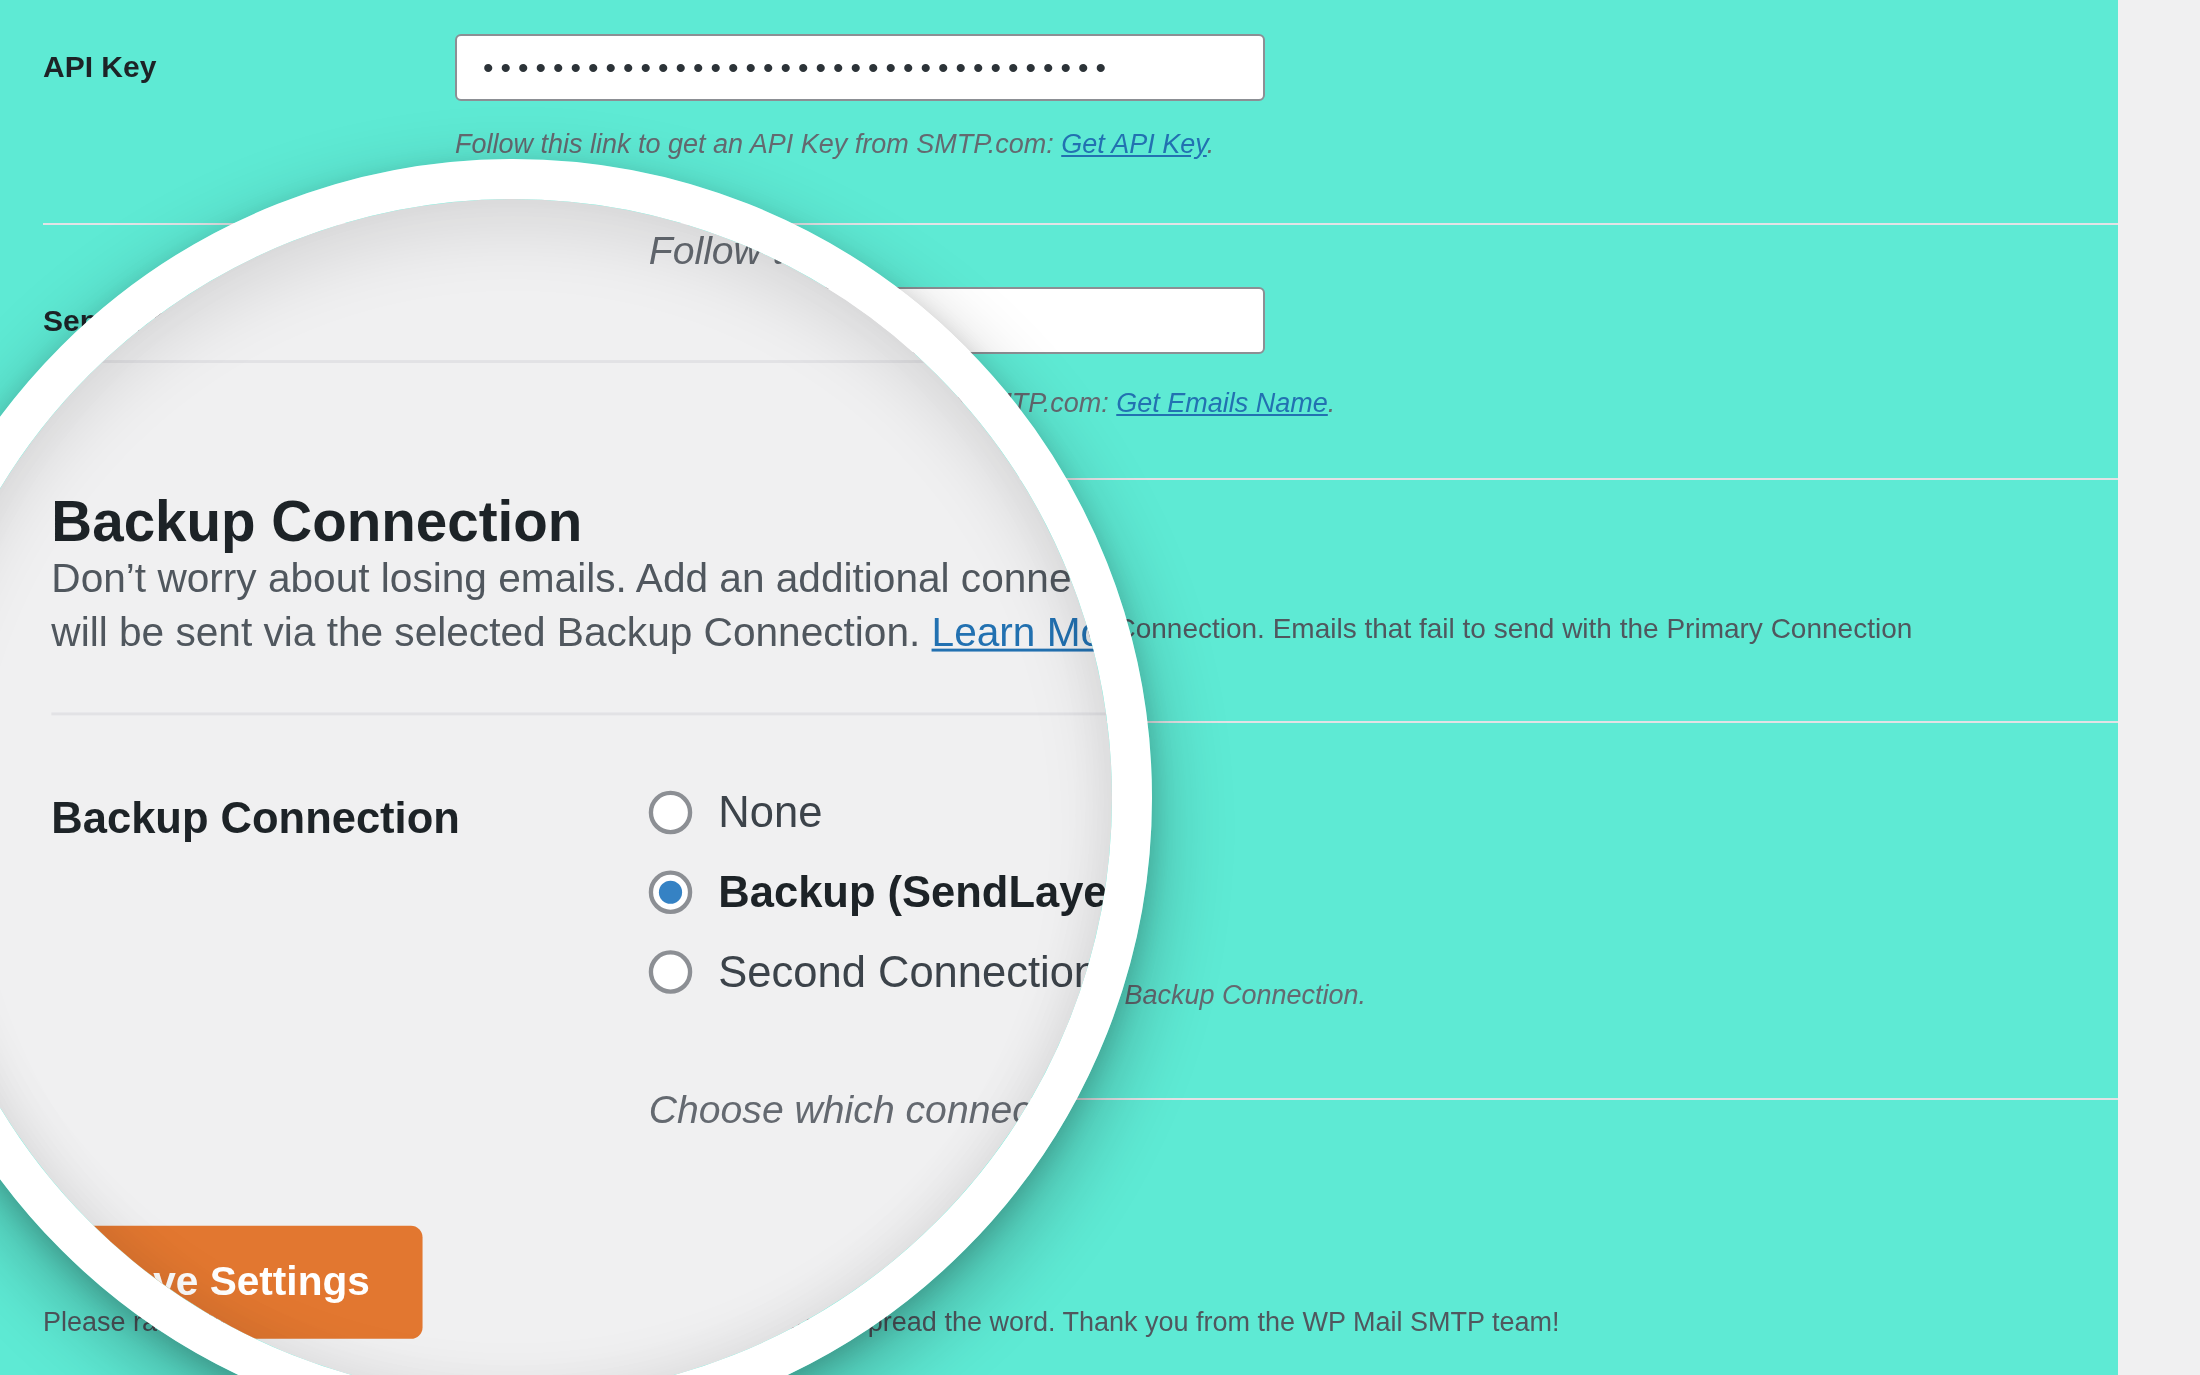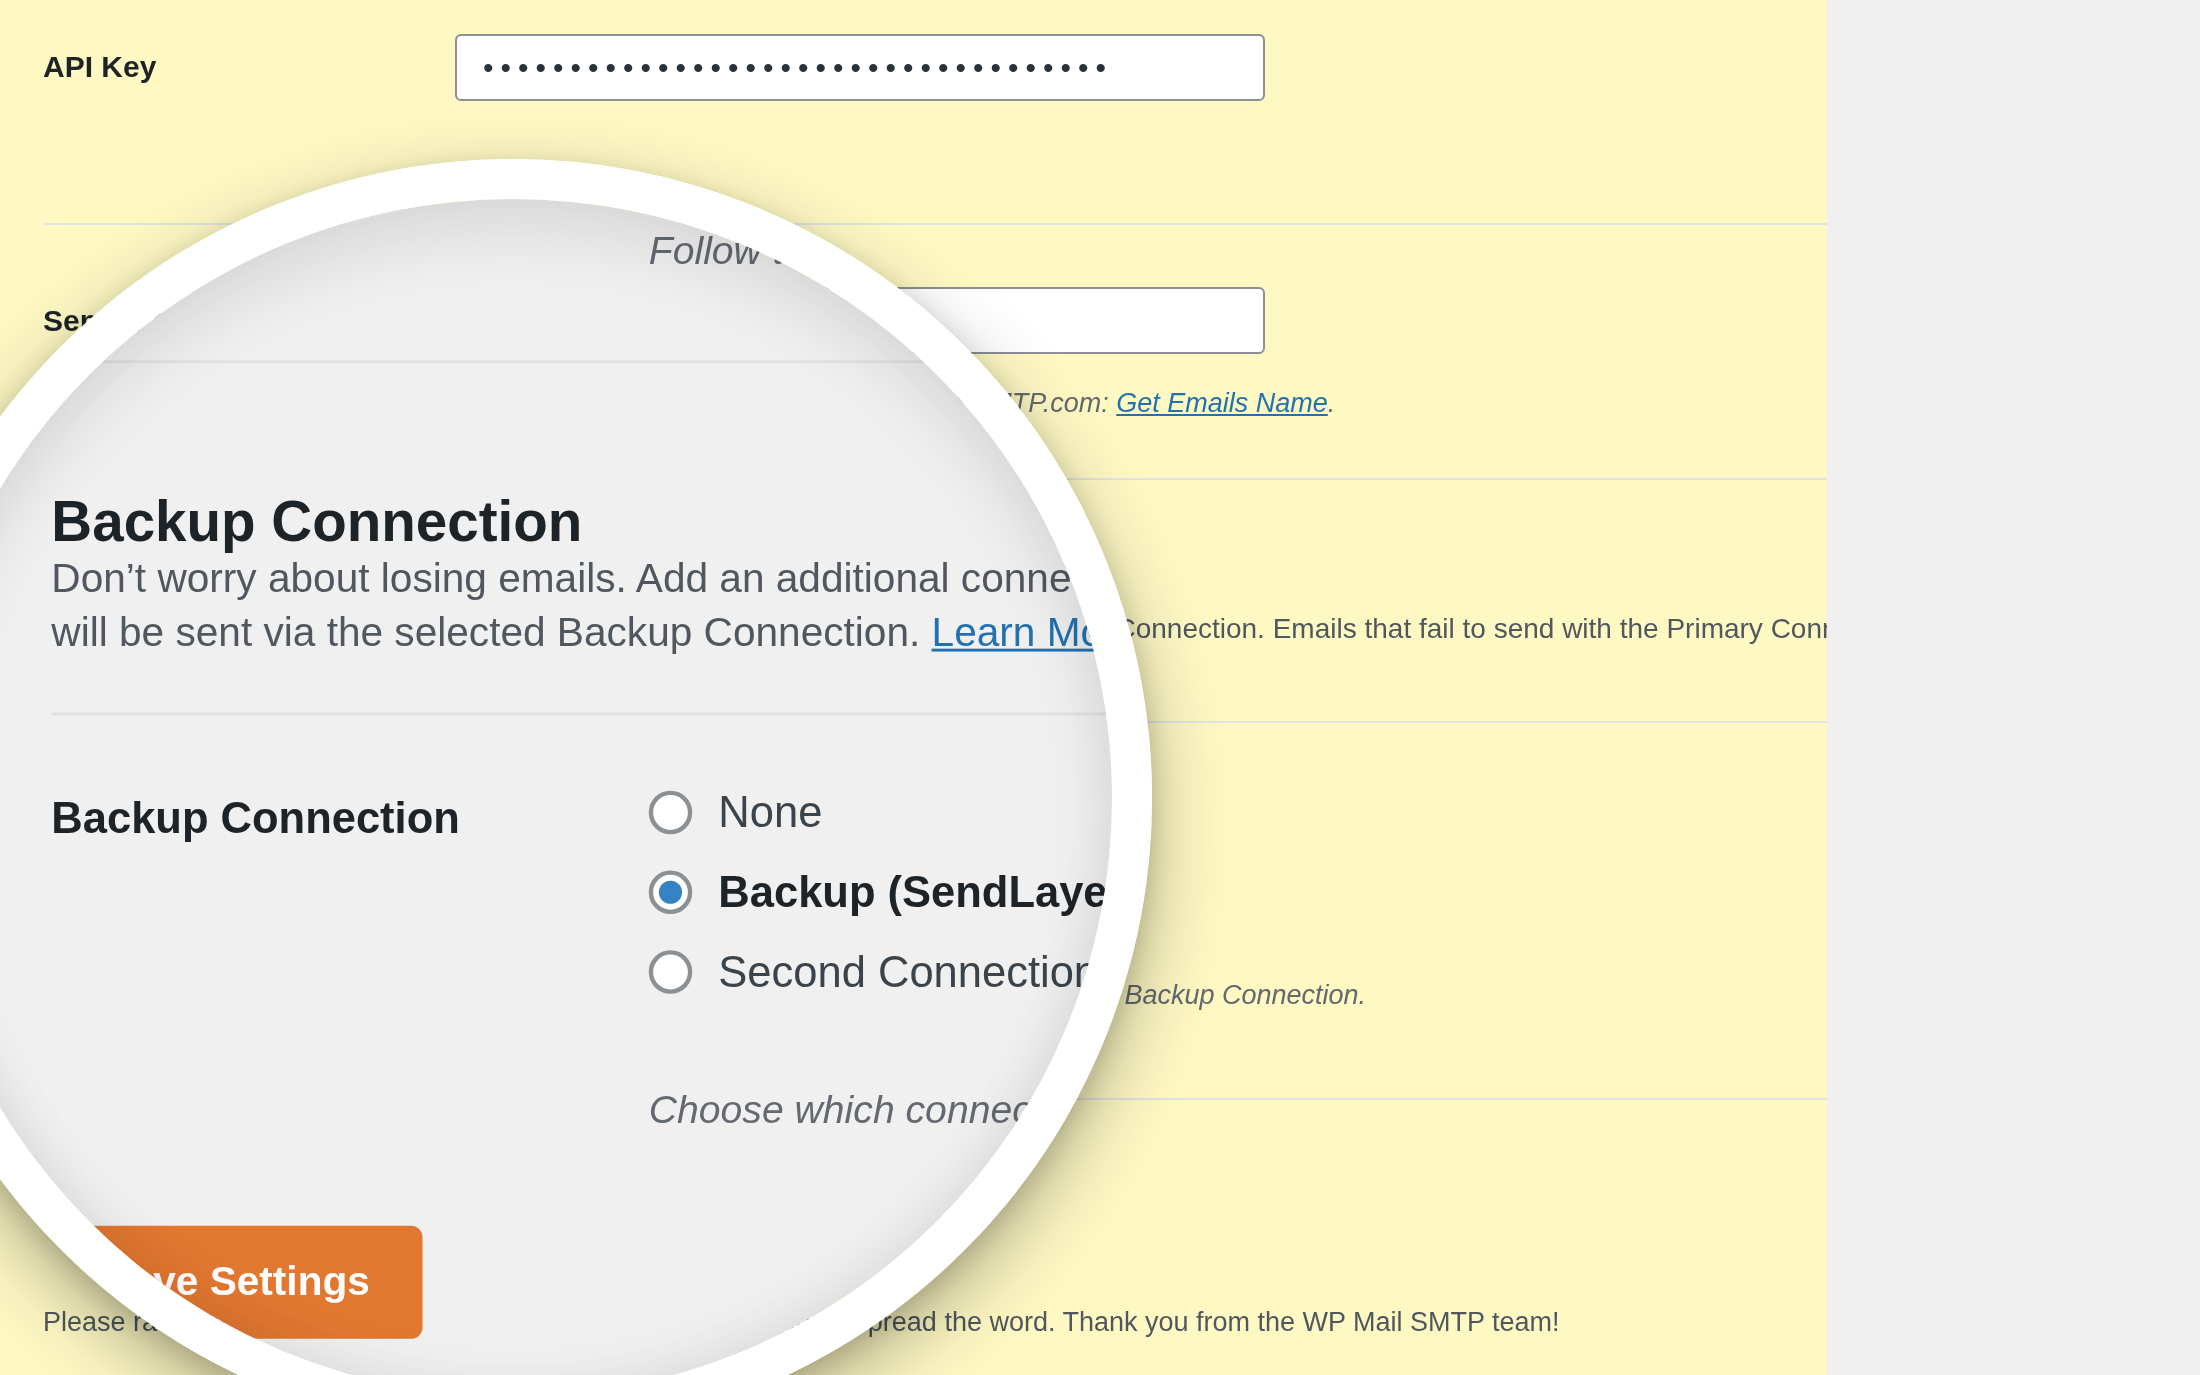--- a/index.html
+++ b/index.html
@@ -1,17 +1,17 @@
 <!DOCTYPE html>
 <html><head>
 <meta charset="utf-8">
 <style>
   html,body{margin:0;padding:0;background:#f0f0f1;overflow:hidden;}
-  .page{position:relative;width:1827px;height:1375px;background:#fef9c3;overflow:hidden;
-        font-family:"Liberation Sans",sans-serif;}
+  .page{position:relative;width:2099px;height:1375px;background:#5eead4;overflow:hidden;
+        font-family:"Liberation Sans",sans-serif;padding-left:19px;}
   .content{position:absolute;left:0;top:0;width:2200px;height:1375px;}
 
   
   .field-label{position:absolute;left:43px;font-size:30px;font-weight:600;color:#1d2327;line-height:36px;}
   .lbl-api{top:49px;}
   .lbl-sender{top:303px;}
   .lbl-backup{top:776px;}
 
   .text-input{position:absolute;left:455px;width:810px;height:67px;box-sizing:border-box;
               background:#fff;border:2px solid #8c8f94;border-radius:6px;
@@ -59,20 +59,21 @@
 </style>
 </head>
 <body>
 
 <div class="page">
   <div>
   <div class="content">
 
     <div class="field-label lbl-api">API Key</div>
     <input class="text-input inp-api" type="text" readonly="" value="••••••••••••••••••••••••••••••••••••" style="">
+    <div class="helper hlp-api"><span>Follow this link to get an API Key from SMTP.com: </span><a>Get API Key</a><span>.</span></div>
 
     <div class="divider div-a"></div>
 
     <div class="field-label lbl-sender">Sender Name</div>
     <input class="text-input inp-sender" type="text" readonly="" value="" style="">
     <div class="helper hlp-sender"><span>Follow this link to get a Sender Name from SMTP.com: </span><a>Get Emails Name</a><span>.</span></div>
 
     <div class="divider div-b"></div>
 
     <h2 class="section-heading">Backup Connection</h2>

